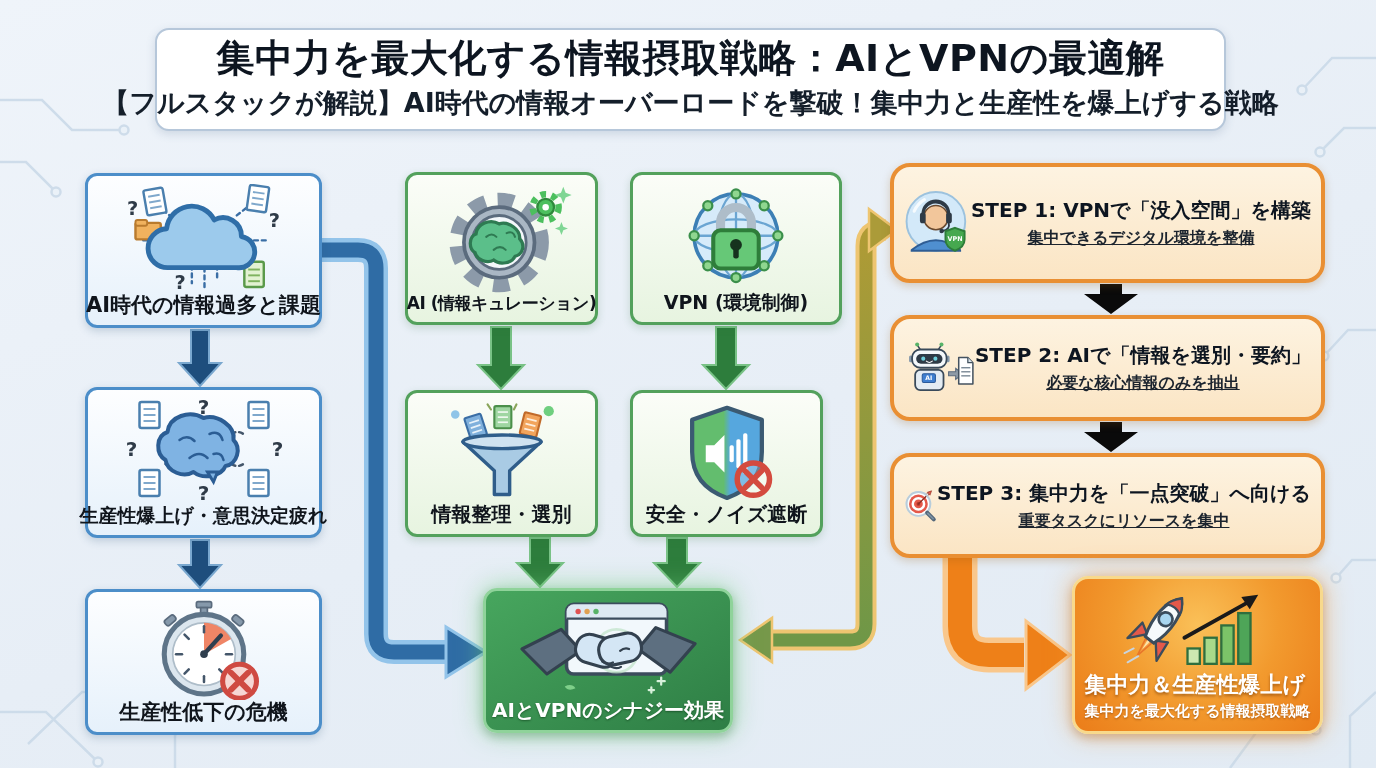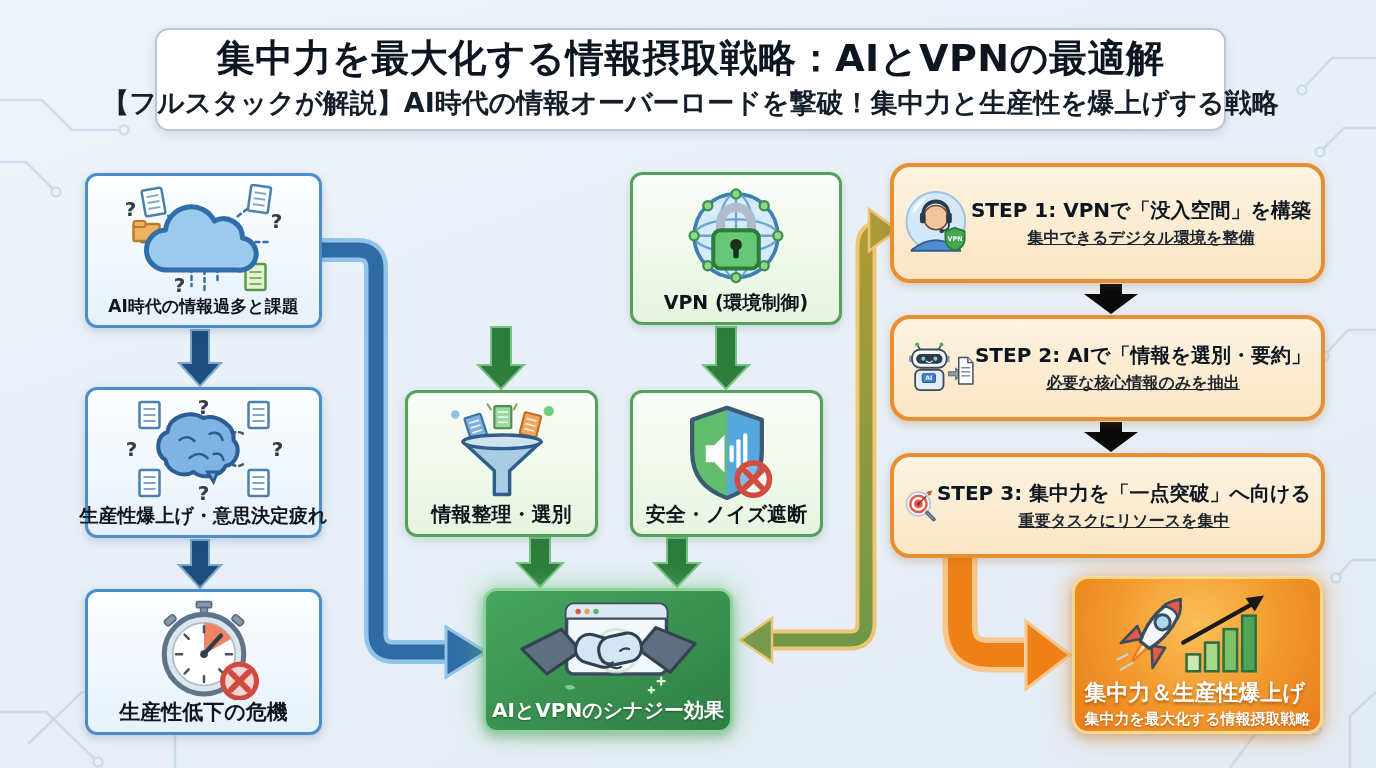--- a/index.html
+++ b/index.html
@@ -42,21 +42,21 @@
   #p2{left:85px;top:387px;width:237px;height:151px;}
   #p3{left:85px;top:589px;width:237px;height:146px;}
   #a1{left:405px;top:172px;width:193px;height:153px;}
   #a2{left:405px;top:390px;width:193px;height:147px;}
   #v1{left:630px;top:172px;width:212px;height:153px;}
   #v2{left:630px;top:390px;width:193px;height:147px;}
   #syn{left:483px;top:588px;width:250px;height:145px;justify-content:space-between;}
   #s1{left:890px;top:163px;width:435px;height:120px;}
   #s2{left:890px;top:315px;width:435px;height:106px;}
   #s3{left:890px;top:453px;width:435px;height:105px;}
-  #res{left:1072px;top:576px;width:251px;height:158px;padding-bottom:2px;}
+  #res{left:1072px;top:576px;width:251px;height:158px;padding-bottom:10px;}
 </style>
 </head>
 <body>
 
 <div class="canvas">
 
   <svg class="layer" viewBox="0 0 1376 768">
     <g stroke="#c9d9e8" stroke-width="2.5" fill="none" opacity="0.85">
       <polyline points="0,100 42,100 72,130 124,130"></polyline>
         <circle cx="124" cy="130" r="4.5" fill="#eaf1f8"></circle>
@@ -179,21 +179,21 @@
           <line x1="128" y1="94" x2="140" y2="94"></line>
           <line x1="128" y1="100" x2="140" y2="100"></line>
         </g>
       <path d="M46 86 a20 20 0 0 1 -2 -40 a26 26 0 0 1 49 -9 a19 19 0 0 1 28 17 a15 15 0 0 1 -5 32 z" fill="#9ccaec" stroke="#2f6ea8" stroke-width="5" stroke-linejoin="round"></path>
       <g font-size="20" font-weight="bold" fill="#2f3b48" text-anchor="middle">
         <text x="9" y="32">?</text>
           <text x="155" y="44">?</text>
           <text x="58" y="108">?</text>
       </g>
     </svg>
-    <div class="lbl" style="font-size:17px;">AI時代の情報過多と課題</div>
+    <div class="lbl" style="font-size:21px;">AI時代の情報過多と課題</div>
   </div>
 
   <div class="box pbox" id="p2">
     <svg width="180" height="104" viewBox="0 0 165 104">
       <g>
         <rect x="18" y="4" width="20" height="26" rx="2" fill="#fff" stroke="#4a7fae" stroke-width="2.5"></rect>
         <g stroke="#7fa8cc" stroke-width="2">
             <line x1="22" y1="11" x2="34" y2="11"></line>
             <line x1="22" y1="17" x2="34" y2="17"></line>
             <line x1="22" y1="23" x2="34" y2="23"></line>
@@ -263,20 +263,39 @@
       <circle cx="75" cy="64" r="4.5" fill="#2f3e4e"></circle>
       <circle cx="117" cy="96" r="20" fill="#f6d7d4" stroke="#cf4a42" stroke-width="6"></circle>
       <g stroke="#cf4a42" stroke-width="7" stroke-linecap="round">
         <line x1="107" y1="86" x2="127" y2="106"></line>
           <line x1="127" y1="86" x2="107" y2="106"></line>
       </g>
     </svg>
     <div class="lbl" style="font-size:21px;">生産性低下の危機</div>
   </div>
 
+  <div class="box gbox" id="a1">
+    <svg width="150" height="112" viewBox="0 0 150 120">
+      <circle cx="72" cy="64" r="45" fill="none" stroke="#8c9aa9" stroke-width="17" stroke-dasharray="17 13"></circle>
+      <circle cx="72" cy="64" r="38" fill="#aab7c4" stroke="#5b6b7d" stroke-width="4"></circle>
+      <circle cx="72" cy="64" r="29" fill="#f4f8fb" stroke="#5b6b7d" stroke-width="3"></circle>
+      <path d="M72 44 c-10 -6 -24 0 -25 11 c-8 3 -8 16 -1 20 c2 8 13 12 20 8 c7 6 20 3 23 -4 c9 -2 11 -13 5 -19 c1 -10 -12 -19 -22 -16 z" fill="#5bbf8a" stroke="#2e7a52" stroke-width="3.5"></path>
+      <g stroke="#2e7a52" stroke-width="2.2" fill="none" stroke-linecap="round">
+        <path d="M58 58 q6 -5 11 0"></path>
+          <path d="M66 72 q7 -6 13 0"></path>
+          <path d="M80 54 q7 -3 9 4"></path>
+      </g>
+      <circle cx="122" cy="26" r="14" fill="none" stroke="#4cbf5e" stroke-width="7" stroke-dasharray="6 6"></circle>
+      <circle cx="122" cy="26" r="9" fill="#4cbf5e" stroke="#2e8a3c" stroke-width="2.5"></circle>
+      <circle cx="122" cy="26" r="3.5" fill="#fff"></circle>
+      <path d="M141 4 l2.5 6.5 6.5 2.5 -6.5 2.5 -2.5 6.5 -2.5 -6.5 -6.5 -2.5 6.5 -2.5 z" fill="#7fd694"></path>
+      <path d="M139 42 l2 5 5 2 -5 2 -2 5 -2 -5 -5 -2 5 -2 z" fill="#7fd694"></path>
+    </svg>
+    <div class="lbl" style="font-size:17px;letter-spacing:-0.5px;">AI (情報キュレーション)</div>
+  </div>
 
   <div class="box gbox" id="a2">
     <svg width="150" height="106" viewBox="0 0 150 120">
       <g transform="rotate(-18 44 30)">
           <rect x="34" y="17" width="20" height="26" rx="2" fill="#7fb0dc" stroke="#3a6ea5" stroke-width="2.5"></rect>
         <g stroke="#e8f2fa" stroke-width="2">
             <line x1="38" y1="24" x2="50" y2="24"></line>
             <line x1="38" y1="30" x2="50" y2="30"></line>
             <line x1="38" y1="36" x2="50" y2="36"></line>
           </g>

